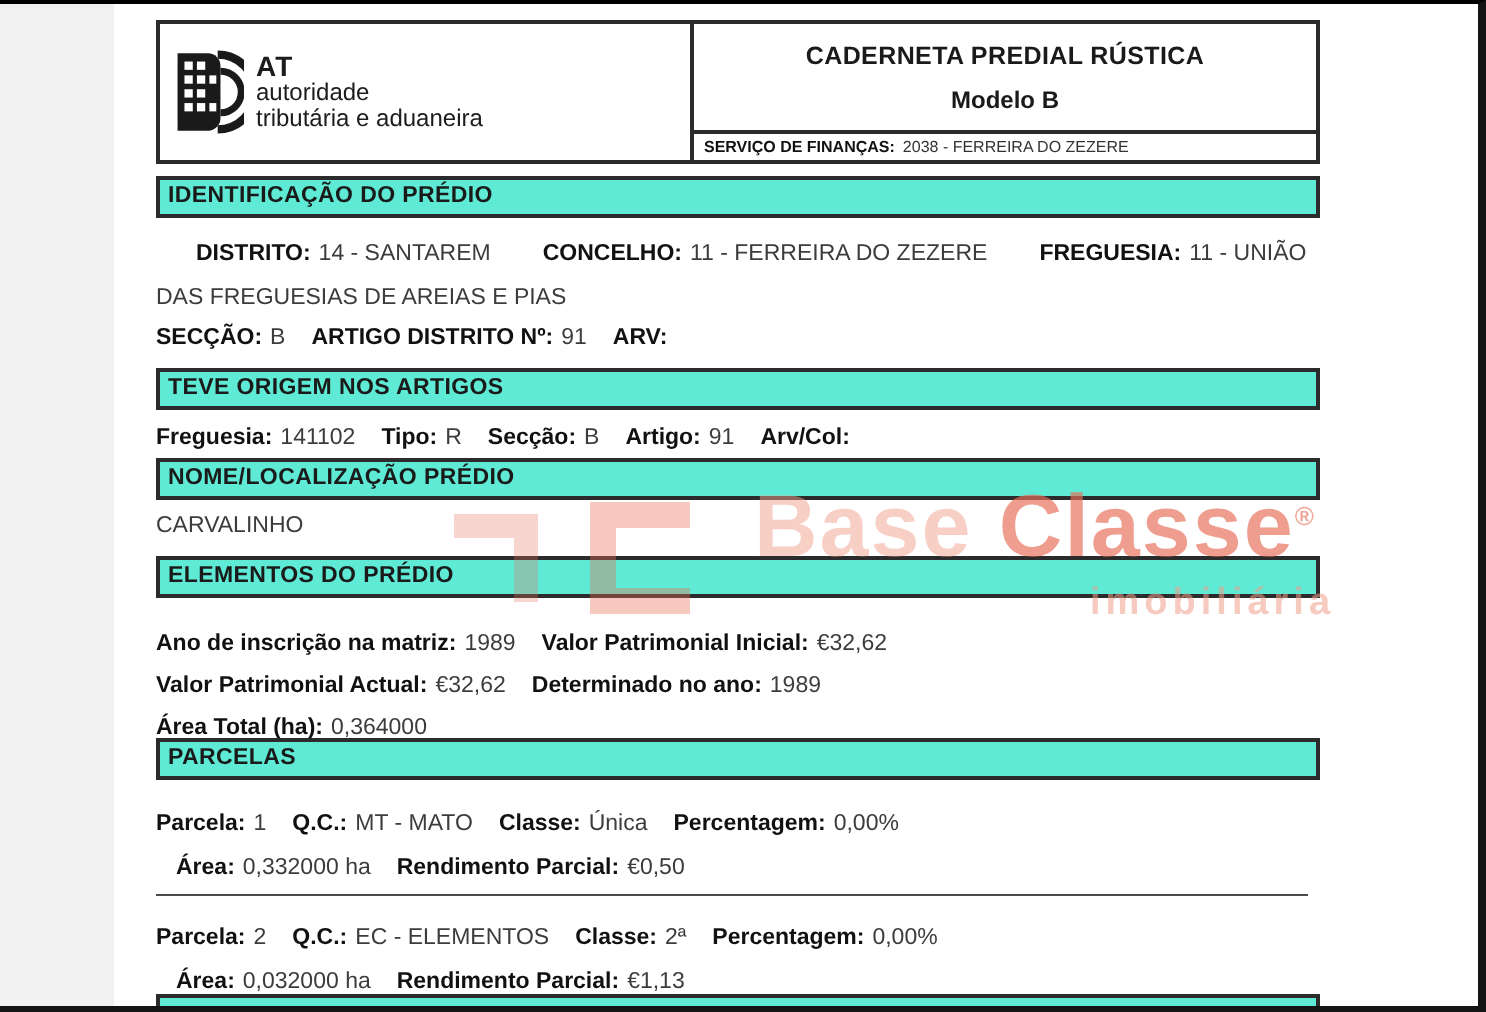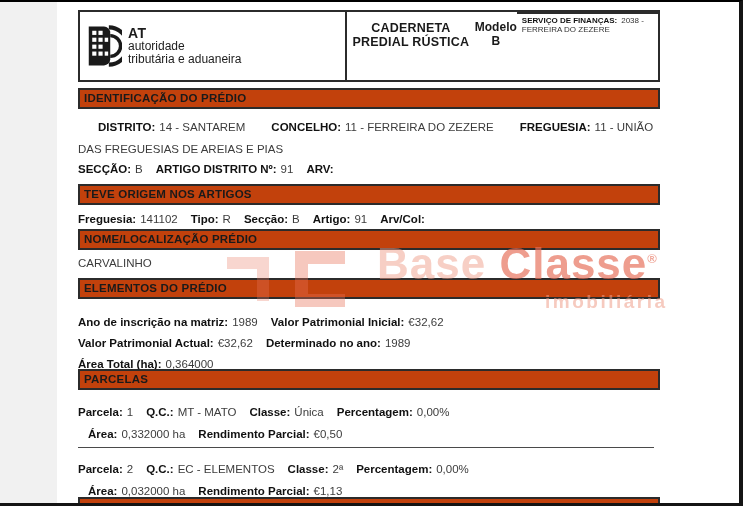--- a/index.html
+++ b/index.html
@@ -19,31 +19,31 @@
   }
   
   .header-box{
     position:absolute;left:21px;top:8px;width:578px;height:68px;
     border:2px solid #2b2b2b;display:flex;background:#fff;
   }
   .header-left{width:267px;border-right:2px solid #2b2b2b;display:flex;align-items:center;padding-left:6px;box-sizing:border-box;}
   .logo-glyph{width:36px;height:50px;margin-right:6px;flex:0 0 auto;}
   .logo-text{line-height:13px;font-size:12px;color:#1c1c1c;white-space:nowrap;}
   .logo-text .acr{font-size:14px;font-weight:bold;letter-spacing:.5px;}
-  .header-right{flex:1;display:flex;flex-direction:row;}
+  .header-right{flex:1;display:flex;flex-direction:column;}
   .hr-title{font-weight:bold;font-size:12.5px;text-align:center;margin-top:9px;letter-spacing:.2px;}
   .hr-model{font-weight:bold;font-size:12px;text-align:center;margin-top:8px;flex:1;}
   .hr-office{border-top:2px solid #2b2b2b;font-size:8px;padding:2px 0 2px 5px;color:#222;}
   .hr-office .pair{margin-right:0;}
   .hr-office .lbl{font-size:8px;}
   .hr-office .val{font-size:8px;color:#333;}
   
   .section-box{
     position:absolute;left:21px;width:574px;height:17px;
-    border:2px solid #2b2b2b;background:#c2410c;
+    border:2px solid #2b2b2b;background:#5eead4;
     font-weight:bold;font-size:11.5px;line-height:17px;padding-left:4px;
     letter-spacing:.2px;white-space:nowrap;
   }
   
   .line{
     position:absolute;left:21px;width:578px;
     font-size:11.5px;line-height:22px;white-space:normal;
   }
   .pair{display:inline;margin-right:13px;}
   .pair-tight .pair{margin-right:6px;padding-left:20px;}

